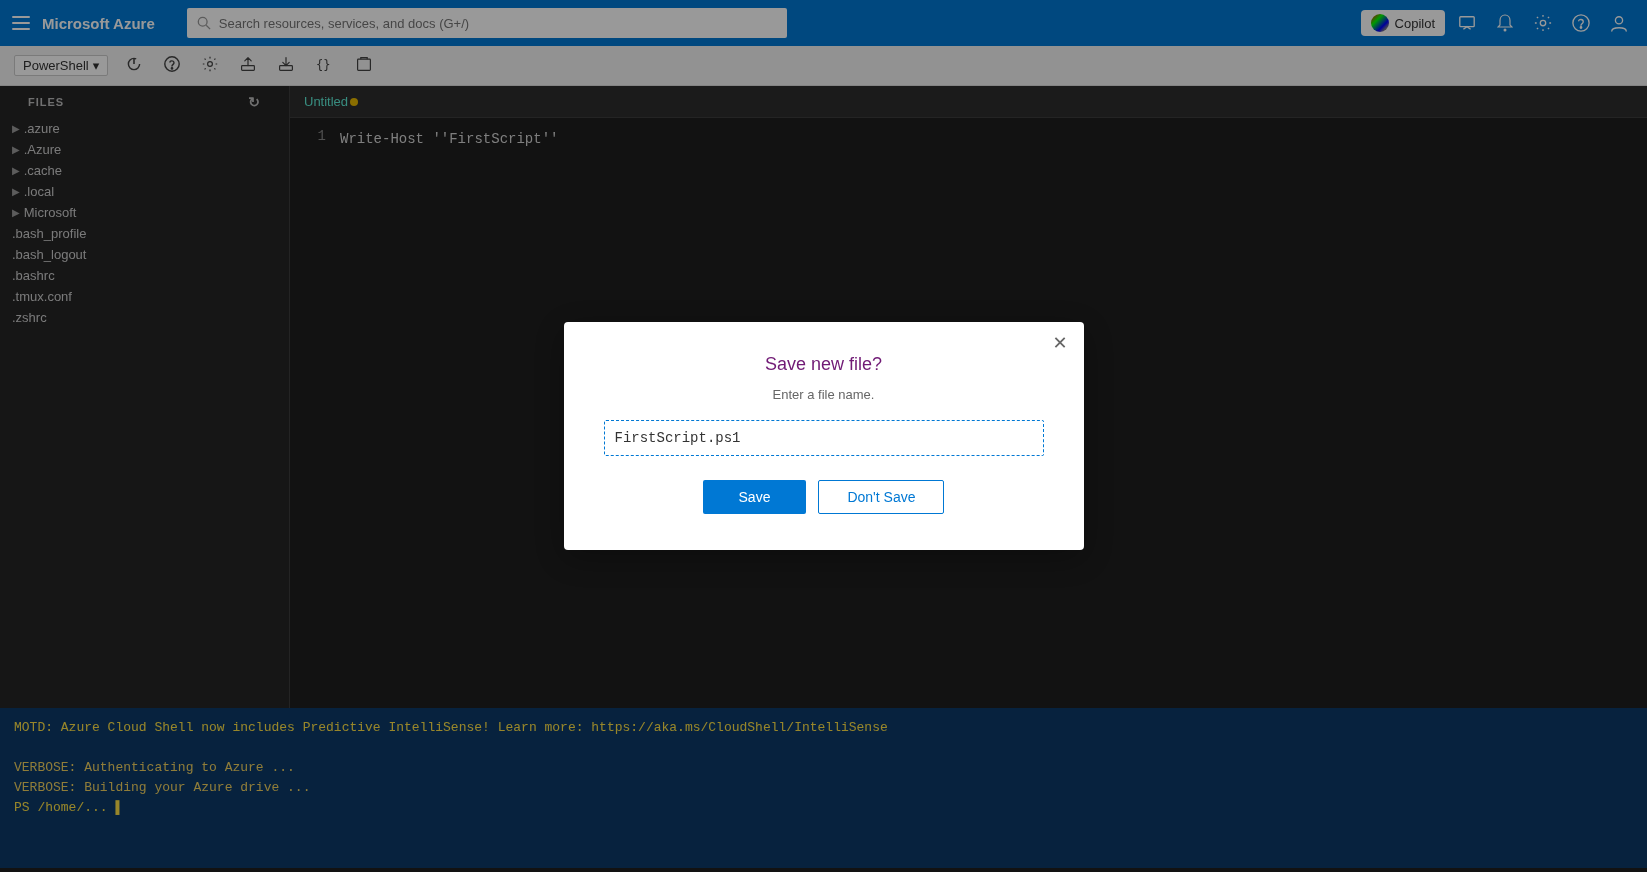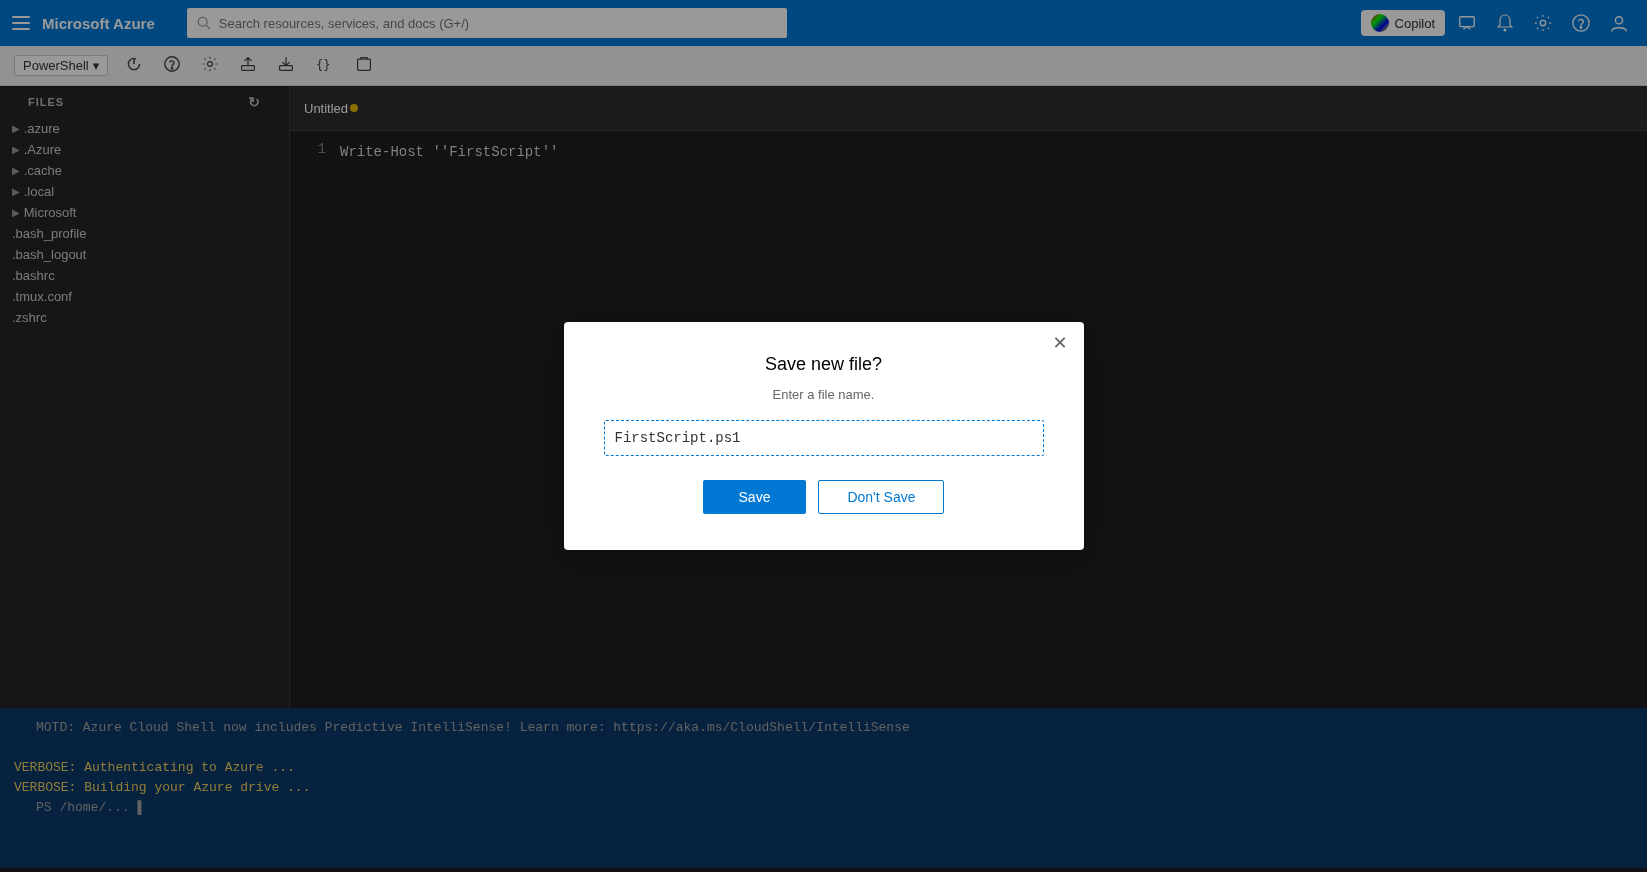--- a/index.html
+++ b/index.html
@@ -167,27 +167,27 @@
 
     
     .editor-area {
       flex: 1;
       background: #1e1e1e;
       display: flex;
       flex-direction: column;
       overflow: hidden;
     }
     .editor-tab {
-      height: 45px;
+      height: 32px;
       background: #2d2d2d;
       display: flex;
       align-items: center;
       padding: 0 14px;
       border-bottom: 1px solid #3c3c3c;
-      color: #ffffff;
+      color: #5eead4;
       font-size: 13px;
       gap: 2px;
     }
     .tab-dot {
       width: 8px;
       height: 8px;
       background: #e6b800;
       border-radius: 50%;
       display: inline-block;
     }
@@ -214,21 +214,21 @@
       height: 160px;
       background: #0c3a68;
       padding: 10px 14px;
       overflow-y: auto;
       color: #c0d8f0;
       font-family: 'Consolas', 'Courier New', monospace;
       font-size: 13px;
     }
     .terminal-line { line-height: 20px; }
     .terminal-yellow { color: #f0d060; }
-    .terminal-white { color: #a3a3a3; margin-left: 22px; }
+    .terminal-white { color: #fde047; }
 
     
     .modal-overlay {
       position: fixed;
       top: 0; left: 0; right: 0; bottom: 0;
       background: rgba(0,0,0,0.4);
       display: flex;
       align-items: center;
       justify-content: center;
       z-index: 100;
@@ -249,21 +249,21 @@
       color: #666;
       cursor: pointer;
       background: none;
       border: none;
       line-height: 1;
     }
     .modal-title {
       text-align: center;
       font-size: 18px;
       font-weight: 500;
-      color: #000000;
+      color: #701a75;
       margin-bottom: 12px;
     }
     .modal-subtitle {
       text-align: center;
       font-size: 13px;
       color: #666;
       margin-bottom: 18px;
     }
     .modal-input {
       width: 100%;

